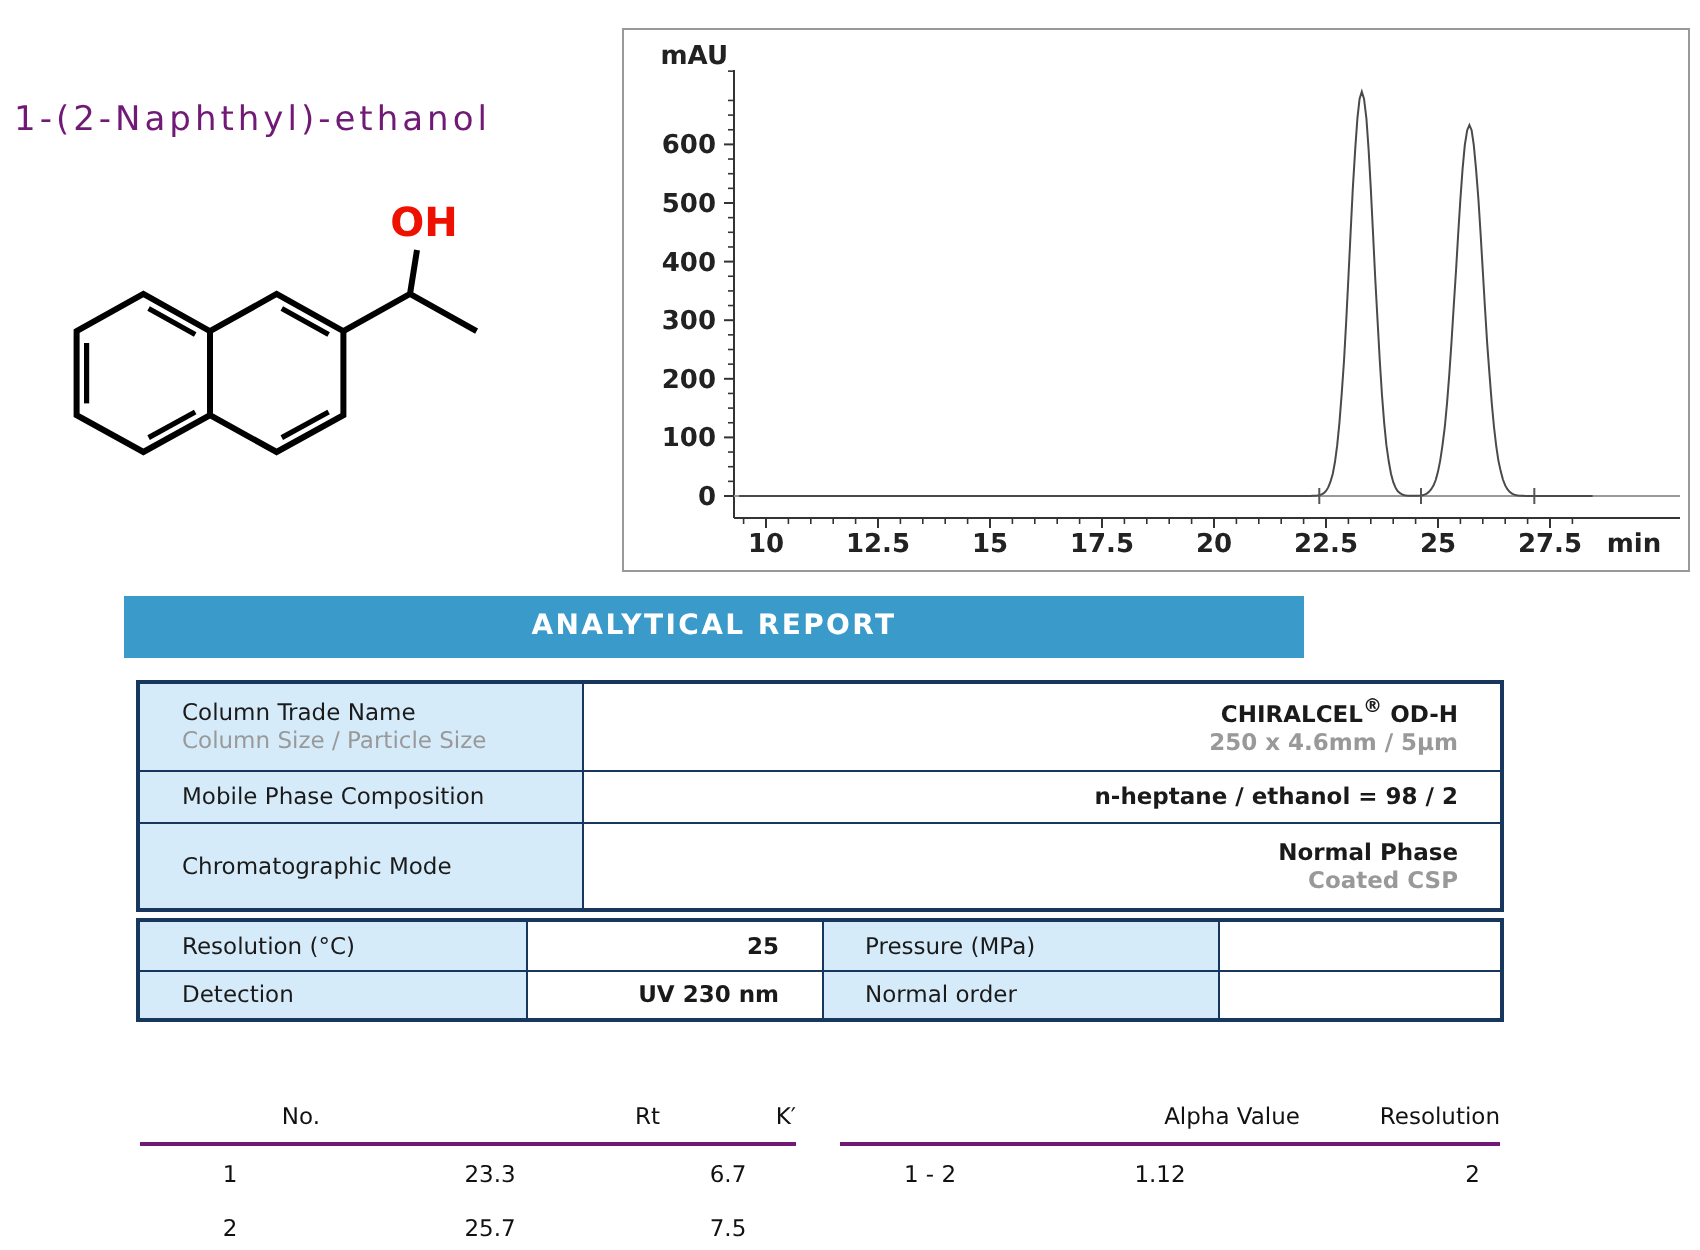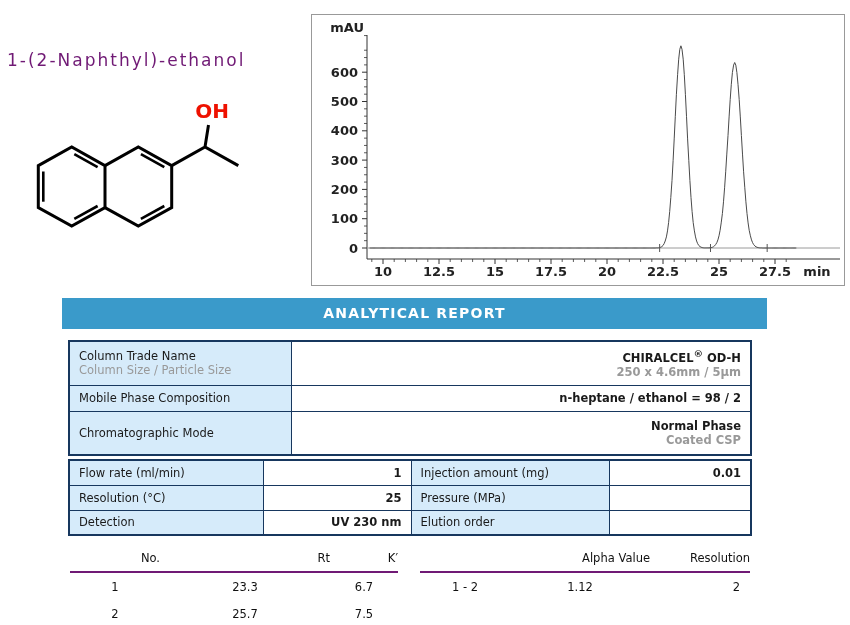--- a/index.html
+++ b/index.html
@@ -14,26 +14,26 @@
   .molecule .dbond{stroke:#000;stroke-width:2.6;fill:none;}
   .molecule .oh{font-size:20px;font-weight:bold;fill:#ee1100;
         font-family:"DejaVu Sans", sans-serif;}
 
   .chart-panel{position:absolute;left:311px;top:14px;width:534px;height:272px;
         border:1px solid #999;background:#fff;box-sizing:border-box;}
   .chart-panel svg{display:block;}
   .tick{font-family:"DejaVu Sans",sans-serif;font-size:13px;font-weight:bold;fill:#222;}
   .axislab{font-family:"DejaVu Sans",sans-serif;font-size:13px;font-weight:bold;fill:#222;}
 
-  .banner{position:absolute;left:62px;top:298px;width:705px;height:31px;
+  .banner{position:absolute;left:62px;top:298px;width:590px;height:31px;
         line-height:31px;text-align:center;color:#fff;font-size:14px;
         font-weight:bold;letter-spacing:1.2px;}
 
   table.rep{border-collapse:collapse;table-layout:fixed;font-size:11.5px;color:#1a1a1a;}
-  table.rep td{border:1px solid #17375E;padding:2px 9px;vertical-align:middle;box-sizing:border-box;}
+  table.rep td{border:1px solid #17375E;padding:2px 21px;vertical-align:middle;box-sizing:border-box;}
   .t1{position:absolute;left:68px;top:340px;width:682px;border:2px solid #17375E;}
   .t2{position:absolute;left:68px;top:459px;width:682px;border:2px solid #17375E;}
   td.lab{background:#D6EBFA;text-align:left;}
   td.val{background:#fff;text-align:right;font-weight:bold;}
   .sub{color:#999;}
   .t1 td{height:26px;}
   .t1 tr.tall td{height:44px;}
   .t1 tr.tall2 td{height:44px;}
   .t2 td{height:25px;}
 
@@ -193,36 +193,30 @@
     </table>
 
   <table class="rep t2">
     <colgroup>
         <col style="width:194px">
         <col style="width:148px">
         <col style="width:198px">
         <col style="width:142px">
       </colgroup>
     <tbody>
-        <tr>
-      <td class="lab">Flow rate (ml/min)</td>
-      <td class="val">1</td>
-      <td class="lab">Injection amount (mg)</td>
-      <td class="val">0.01</td>
-    </tr>
     <tr>
       <td class="lab">Resolution (°C)</td>
       <td class="val">25</td>
       <td class="lab">Pressure (MPa)</td>
       <td class="val"></td>
     </tr>
     <tr>
       <td class="lab">Detection</td>
       <td class="val">UV 230 nm</td>
-      <td class="lab">Elution order</td>
+      <td class="lab">Normal order</td>
       <td class="val"></td>
     </tr>
   </tbody>
     </table>
 
   <div class="results">
     <table class="rtab rtab-left">
       <colgroup>
           <col style="width:90px">
           <col style="width:170px">

